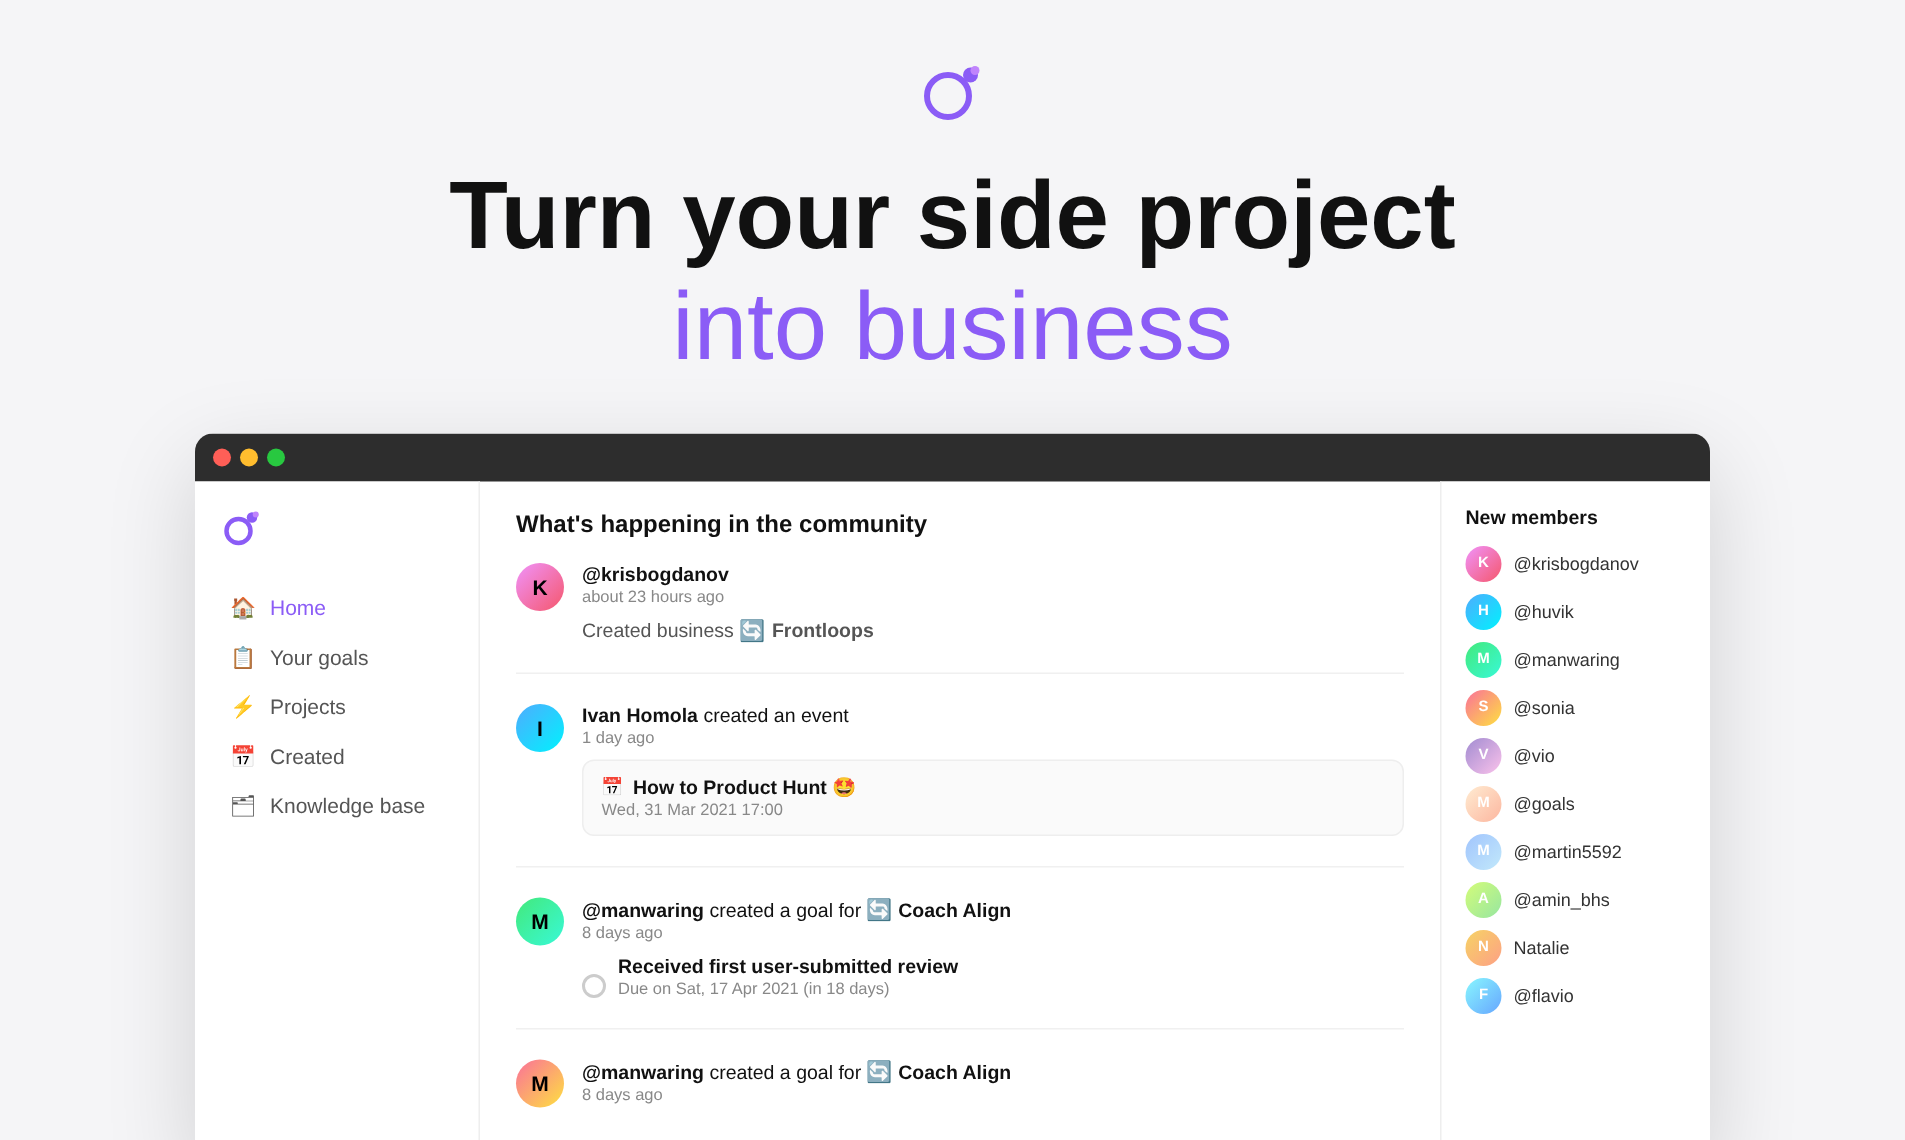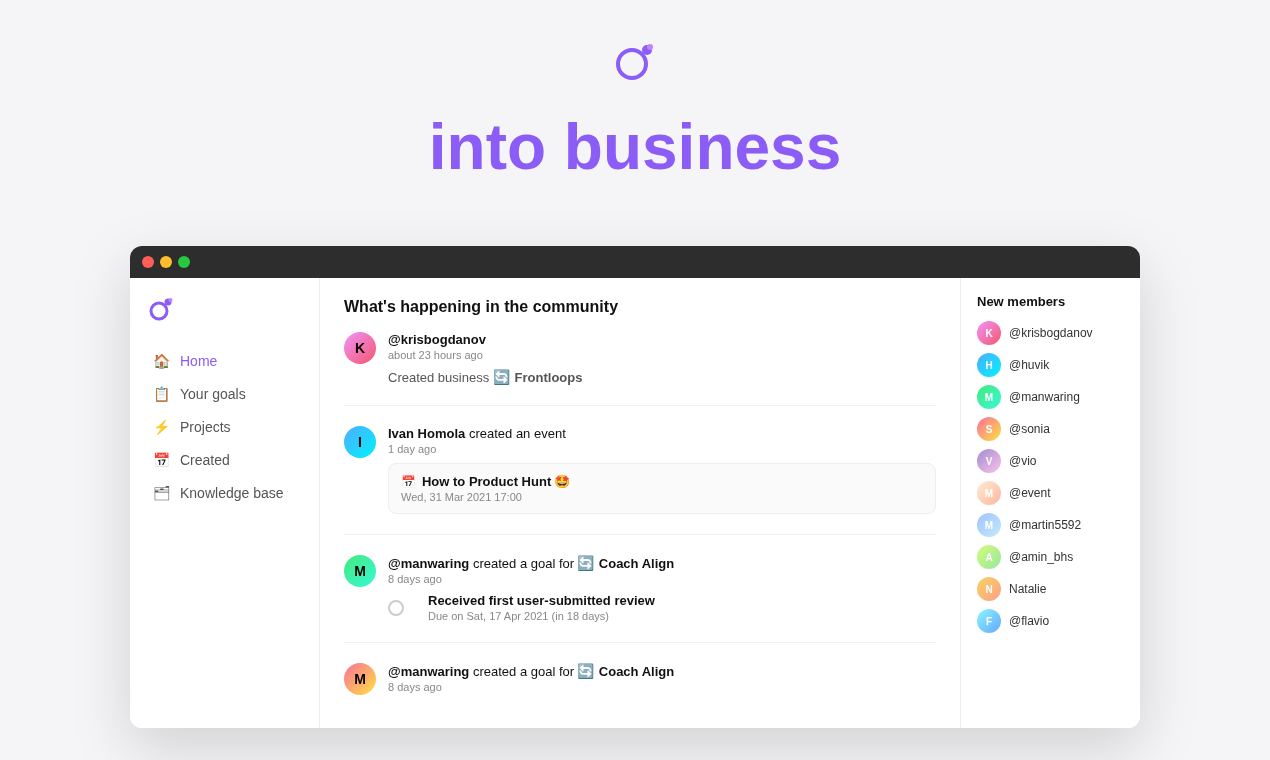--- a/index.html
+++ b/index.html
@@ -30,26 +30,26 @@
     .hero-title-black {
       font-size: 64px;
       font-weight: 800;
       color: #111;
       line-height: 1.1;
       text-align: center;
     }
 
     .hero-title-purple {
       font-size: 64px;
-      font-weight: 700;
+      font-weight: 400;
       color: #8b5cf6;
       line-height: 1.1;
       text-align: center;
       margin-top: 4px;
-      margin-bottom: 36px;
+      margin-bottom: 8px;
     }
 
     
     .browser {
       width: 1010px;
       background: #fff;
       border-radius: 12px;
       overflow: hidden;
       box-shadow: 0 20px 60px rgba(0,0,0,0.15);
     }
@@ -208,22 +208,22 @@
     }
 
     .activity-card-date {
       font-size: 11px;
       color: #888;
       margin-top: 2px;
     }
 
     .goal-item {
       display: flex;
-      align-items: center;
-      gap: 24px;
+      align-items: flex-end;
+      gap: 8px;
       margin-top: 0;
     }
 
     .goal-circle {
       width: 16px;
       height: 16px;
       border-radius: 50%;
       border: 2px solid #ccc;
       flex-shrink: 0;
       margin-top: 1px;
@@ -302,20 +302,21 @@
 <body>
 
 <div class="hero">
 
   <svg class="logo-icon" viewBox="0 0 52 52" fill="none" xmlns="http://www.w3.org/2000/svg">
     <circle cx="23" cy="28" r="14" stroke="#8b5cf6" stroke-width="4" fill="none"></circle>
     <circle cx="38" cy="14" r="5" fill="#8b5cf6"></circle>
     <circle cx="41" cy="11" r="3" fill="#c084fc"></circle>
   </svg>
 
+  <div class="hero-title-black">Turn your side project</div>
   <div class="hero-title-purple">into business</div>
 </div>
 
 <div class="browser">
 
   <div class="browser-bar">
     <div class="dot dot-red"></div>
     <div class="dot dot-yellow"></div>
     <div class="dot dot-green"></div>
   </div>
@@ -444,21 +445,21 @@
       <div class="member-item">
         <div class="member-avatar av-4">S</div>
         <span class="member-name">@sonia</span>
       </div>
       <div class="member-item">
         <div class="member-avatar av-5">V</div>
         <span class="member-name">@vio</span>
       </div>
       <div class="member-item">
         <div class="member-avatar av-6">M</div>
-        <span class="member-name">@event</span>
+        <span class="member-name">@goals</span>
       </div>
       <div class="member-item">
         <div class="member-avatar av-7">M</div>
         <span class="member-name">@martin5592</span>
       </div>
       <div class="member-item">
         <div class="member-avatar av-8">A</div>
         <span class="member-name">@amin_bhs</span>
       </div>
       <div class="member-item">

